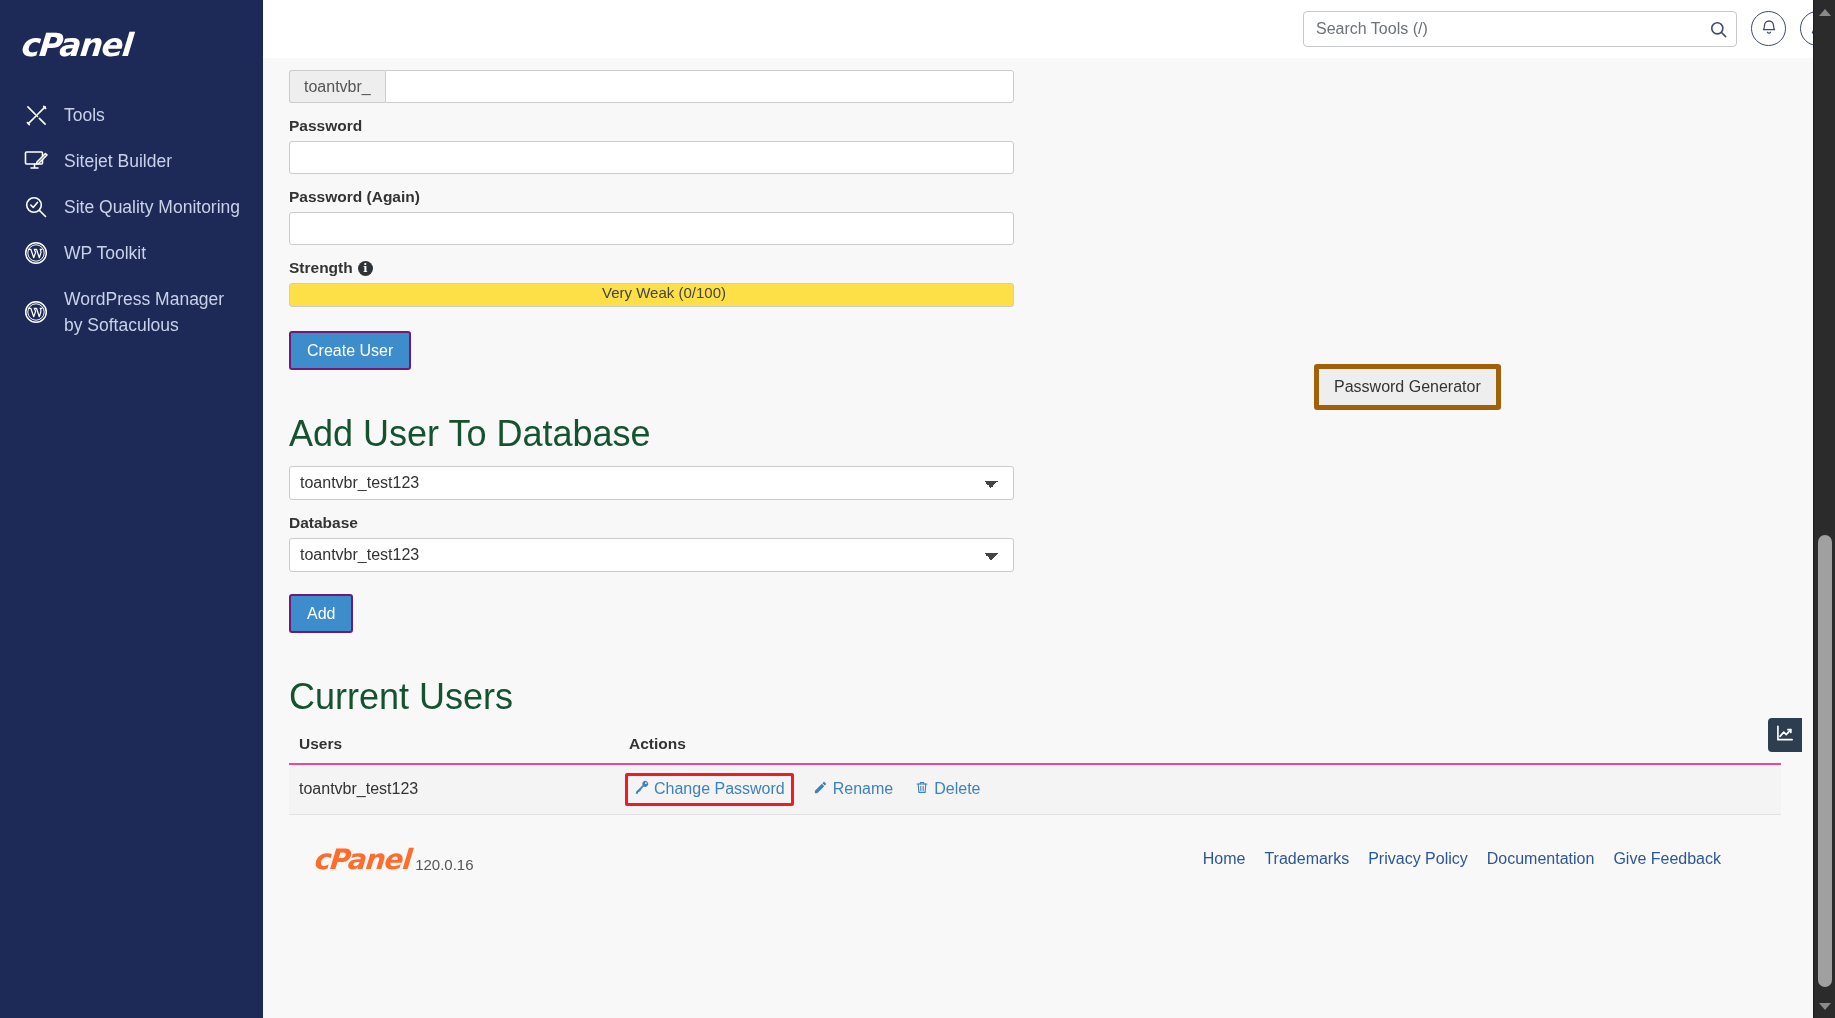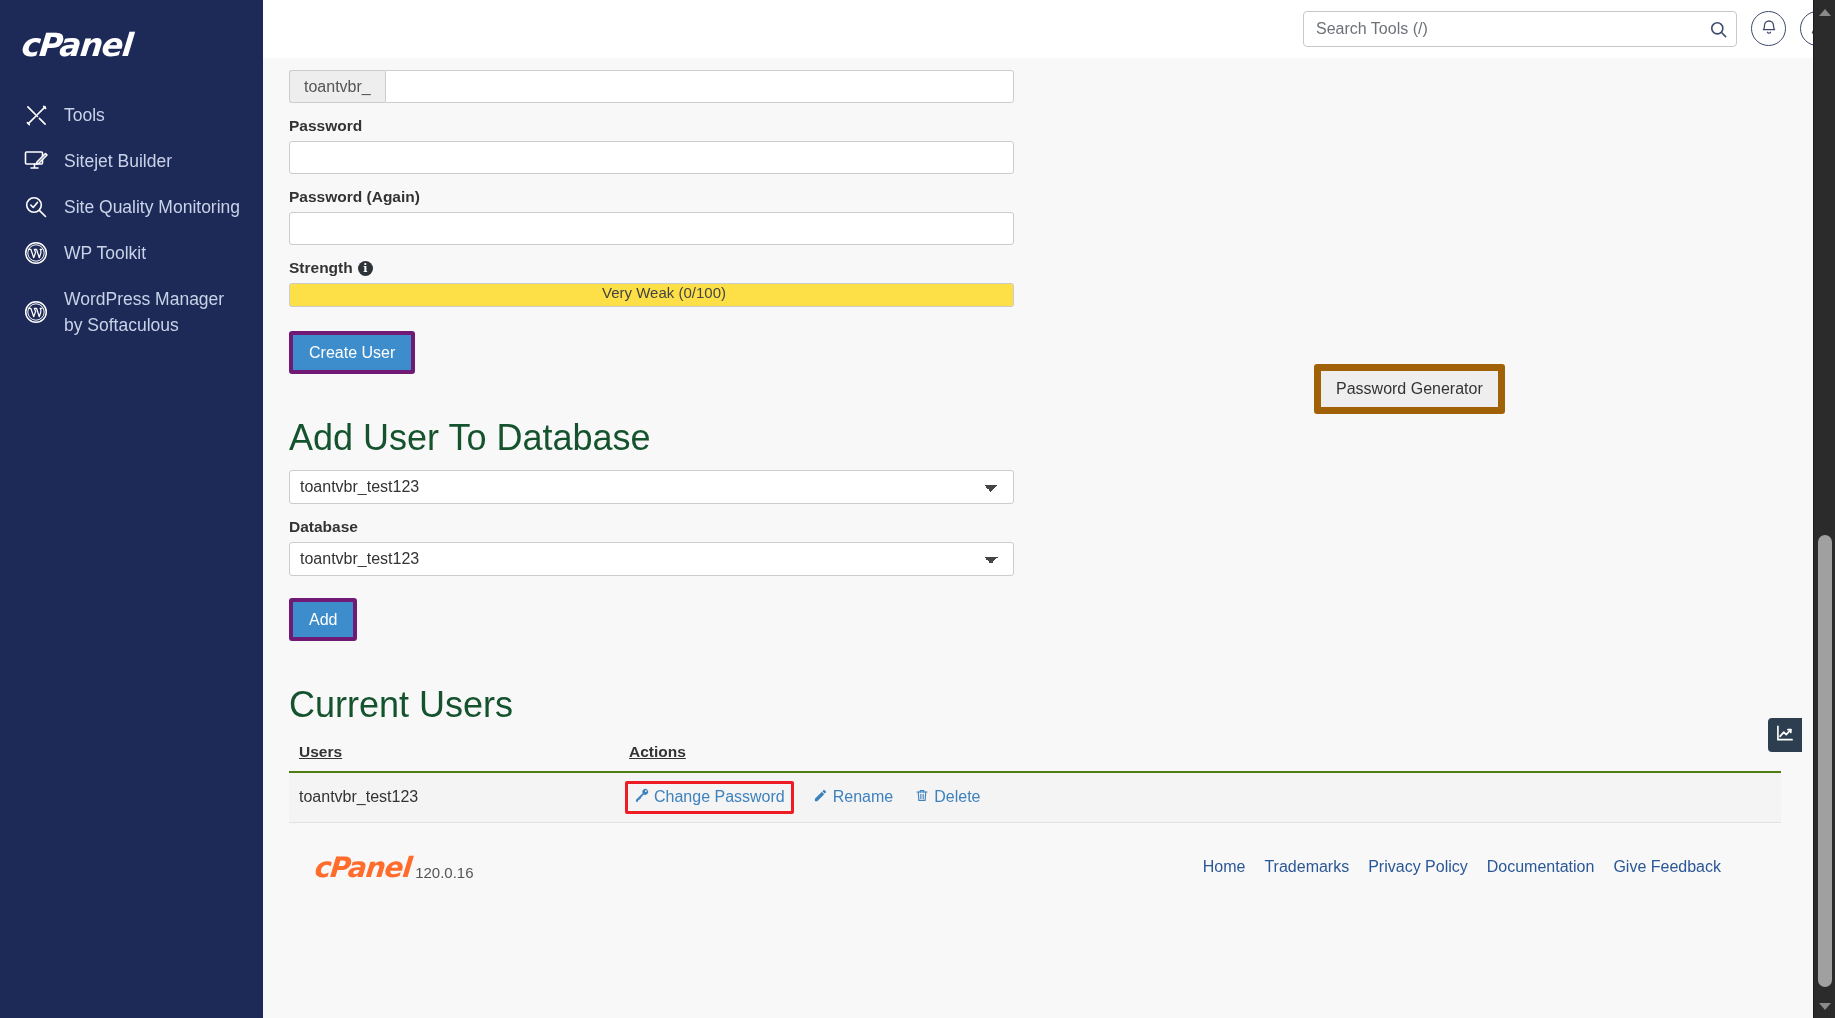--- a/index.html
+++ b/index.html
@@ -213,32 +213,32 @@
     display: flex;
     align-items: flex-start;
     justify-content: center;
     font-size: 15px;
     color: #444;
     padding-left: 25px;
   }
   .btn-primary {
     background: #3d8dcc;
     color: #fff;
-    border: 4px solid #701a75;
+    border: 2px solid #701a75;
     border-radius: 3px;
     font-size: 16px;
     font-family: "Liberation Sans", sans-serif;
     padding: 8px 16px;
     cursor: pointer;
     line-height: 1.2;
   }
   .btn-default {
     background: #eeeeee;
     color: #333;
-    border: 7px solid #a16207;
+    border: 5px solid #a16207;
     border-radius: 3px;
     font-size: 16px;
     font-family: "Liberation Sans", sans-serif;
     padding: 9px 15px;
     cursor: pointer;
   }
   .generator-wrap {
     position: absolute;
     left: 1051px;
     top: 306px;
@@ -283,22 +283,21 @@
     width: 1492px;
     border-collapse: collapse;
     margin-top: 6px;
   }
   table.users-table th {
     text-align: left;
     font-size: 15.5px;
     font-weight: bold;
     color: #333;
     padding: 6px 4px 10px 10px;
-    border-bottom: 2px solid #4d7c0f;
-    text-decoration: underline;
+    border-bottom: 2px solid #ec4899;
   }
   table.users-table td {
     font-size: 16px;
     color: #333;
     padding: 15px 4px 15px 10px;
     background: #f4f4f4;
     border-bottom: 1px solid #e2e2e2;
   }
   .act-link {
     color: #3d81bd;

